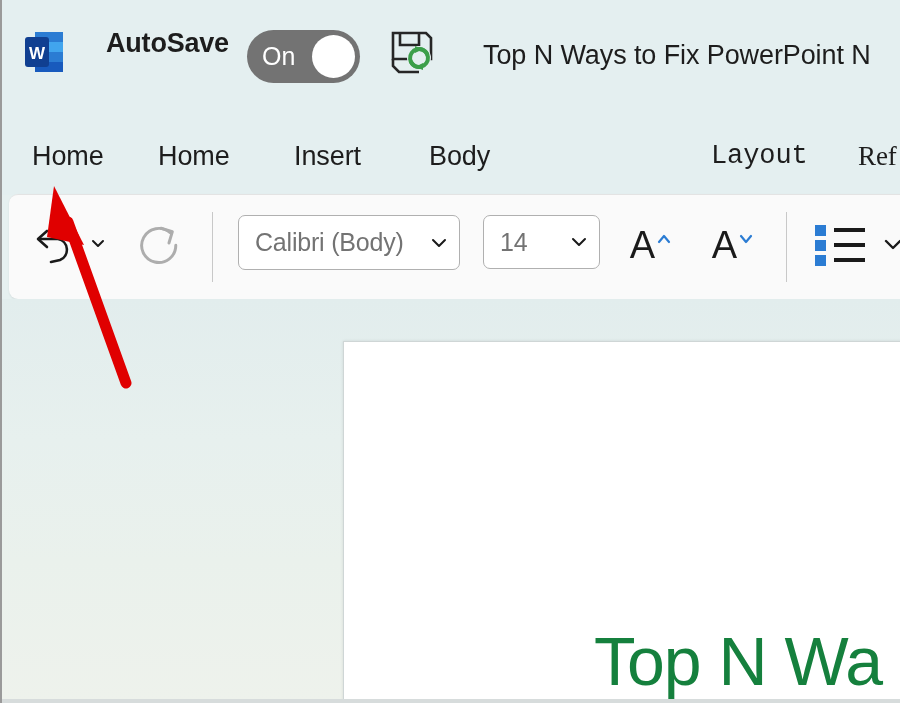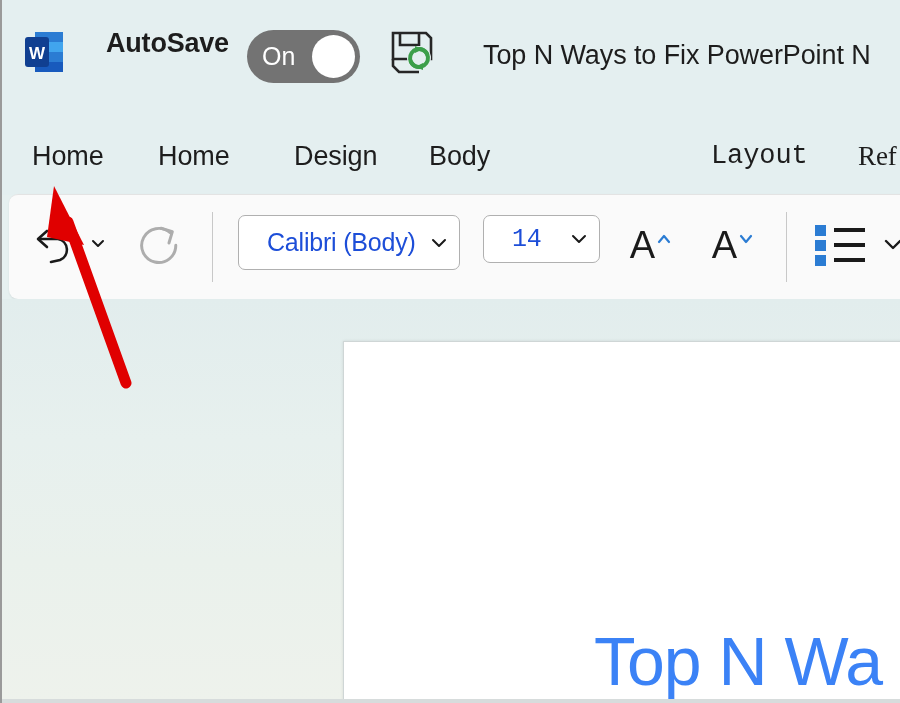--- a/index.html
+++ b/index.html
@@ -155,25 +155,25 @@
   .combo {
     position: absolute;
     background: #ffffff;
     border: 1px solid #b0b0b0;
     border-radius: 7px;
     display: flex;
     align-items: center;
     cursor: text;
   }
   .combo-font { left: 229px; top: 20px; width: 222px; height: 55px; }
-  .combo-size { left: 474px; top: 20px; width: 117px; height: 48px; font-family: Liberation Mono, monospace; }
+  .combo-size { left: 474px; top: 20px; width: 117px; height: 54px; }
   .combo .val {
     font-size: 25px;
-    color: #1d4ed8;
-    margin-left: 28px;
+    color: #737373;
+    margin-left: 16px;
     white-space: nowrap;
     letter-spacing: -0.2px;
   }
   .combo .chev {
     position: absolute;
     right: 10px;
     width: 20px; height: 20px;
     cursor: pointer;
   }
 
@@ -226,21 +226,21 @@
     background: #ffffff;
     border-top: 1px solid #cfd6d6;
     border-left: 1px solid #cfd6d6;
     box-shadow: 0 0 3px rgba(0,0,0,0.10);
   }
 
   .page-heading {
     position: absolute;
     left: 250px; top: 280px;
     font-size: 68px;
-    color: #3b82f6;
+    color: #15803d;
     font-family: "Liberation Sans", sans-serif;
     white-space: nowrap;
     letter-spacing: -1px;
   }
 
   .page-bottom-edge {
     position: absolute;
     left: 0; bottom: 0;
     width: 900px; height: 4px;
     background: #d7dcdc;
@@ -292,21 +292,21 @@
         <polygon points="35,42 27,39 35,35" fill="#3c9f4a"></polygon>
       </svg>
     </div>
 
     <div class="doc-title">Top N Ways to Fix PowerPoint N</div>
   </div>
 
   <div class="tabstrip">
     <span class="tab" style="position:absolute;left:30px;">Home</span>
     <span class="tab" style="position:absolute;left:152px;">Home</span>
-    <span class="tab" style="position:absolute;left:288px;">Design</span>
+    <span class="tab" style="position:absolute;left:288px;">Insert</span>
     <span class="tab" style="position:absolute;left:423px;">Body</span>
     <span class="tab" style="position:absolute;left:705px;font-family:Liberation Mono, monospace;">Layout</span>
     <span class="tab" style="position:absolute;left:852px;font-family:Liberation Serif, serif;">Ref</span>
   </div>
 
   <div class="ribbon">
 
     <div class="undo-group">
       <div class="rb-btn" style="width:62px;height:62px;">
         <svg viewBox="0 0 44 44" width="44" height="44">

